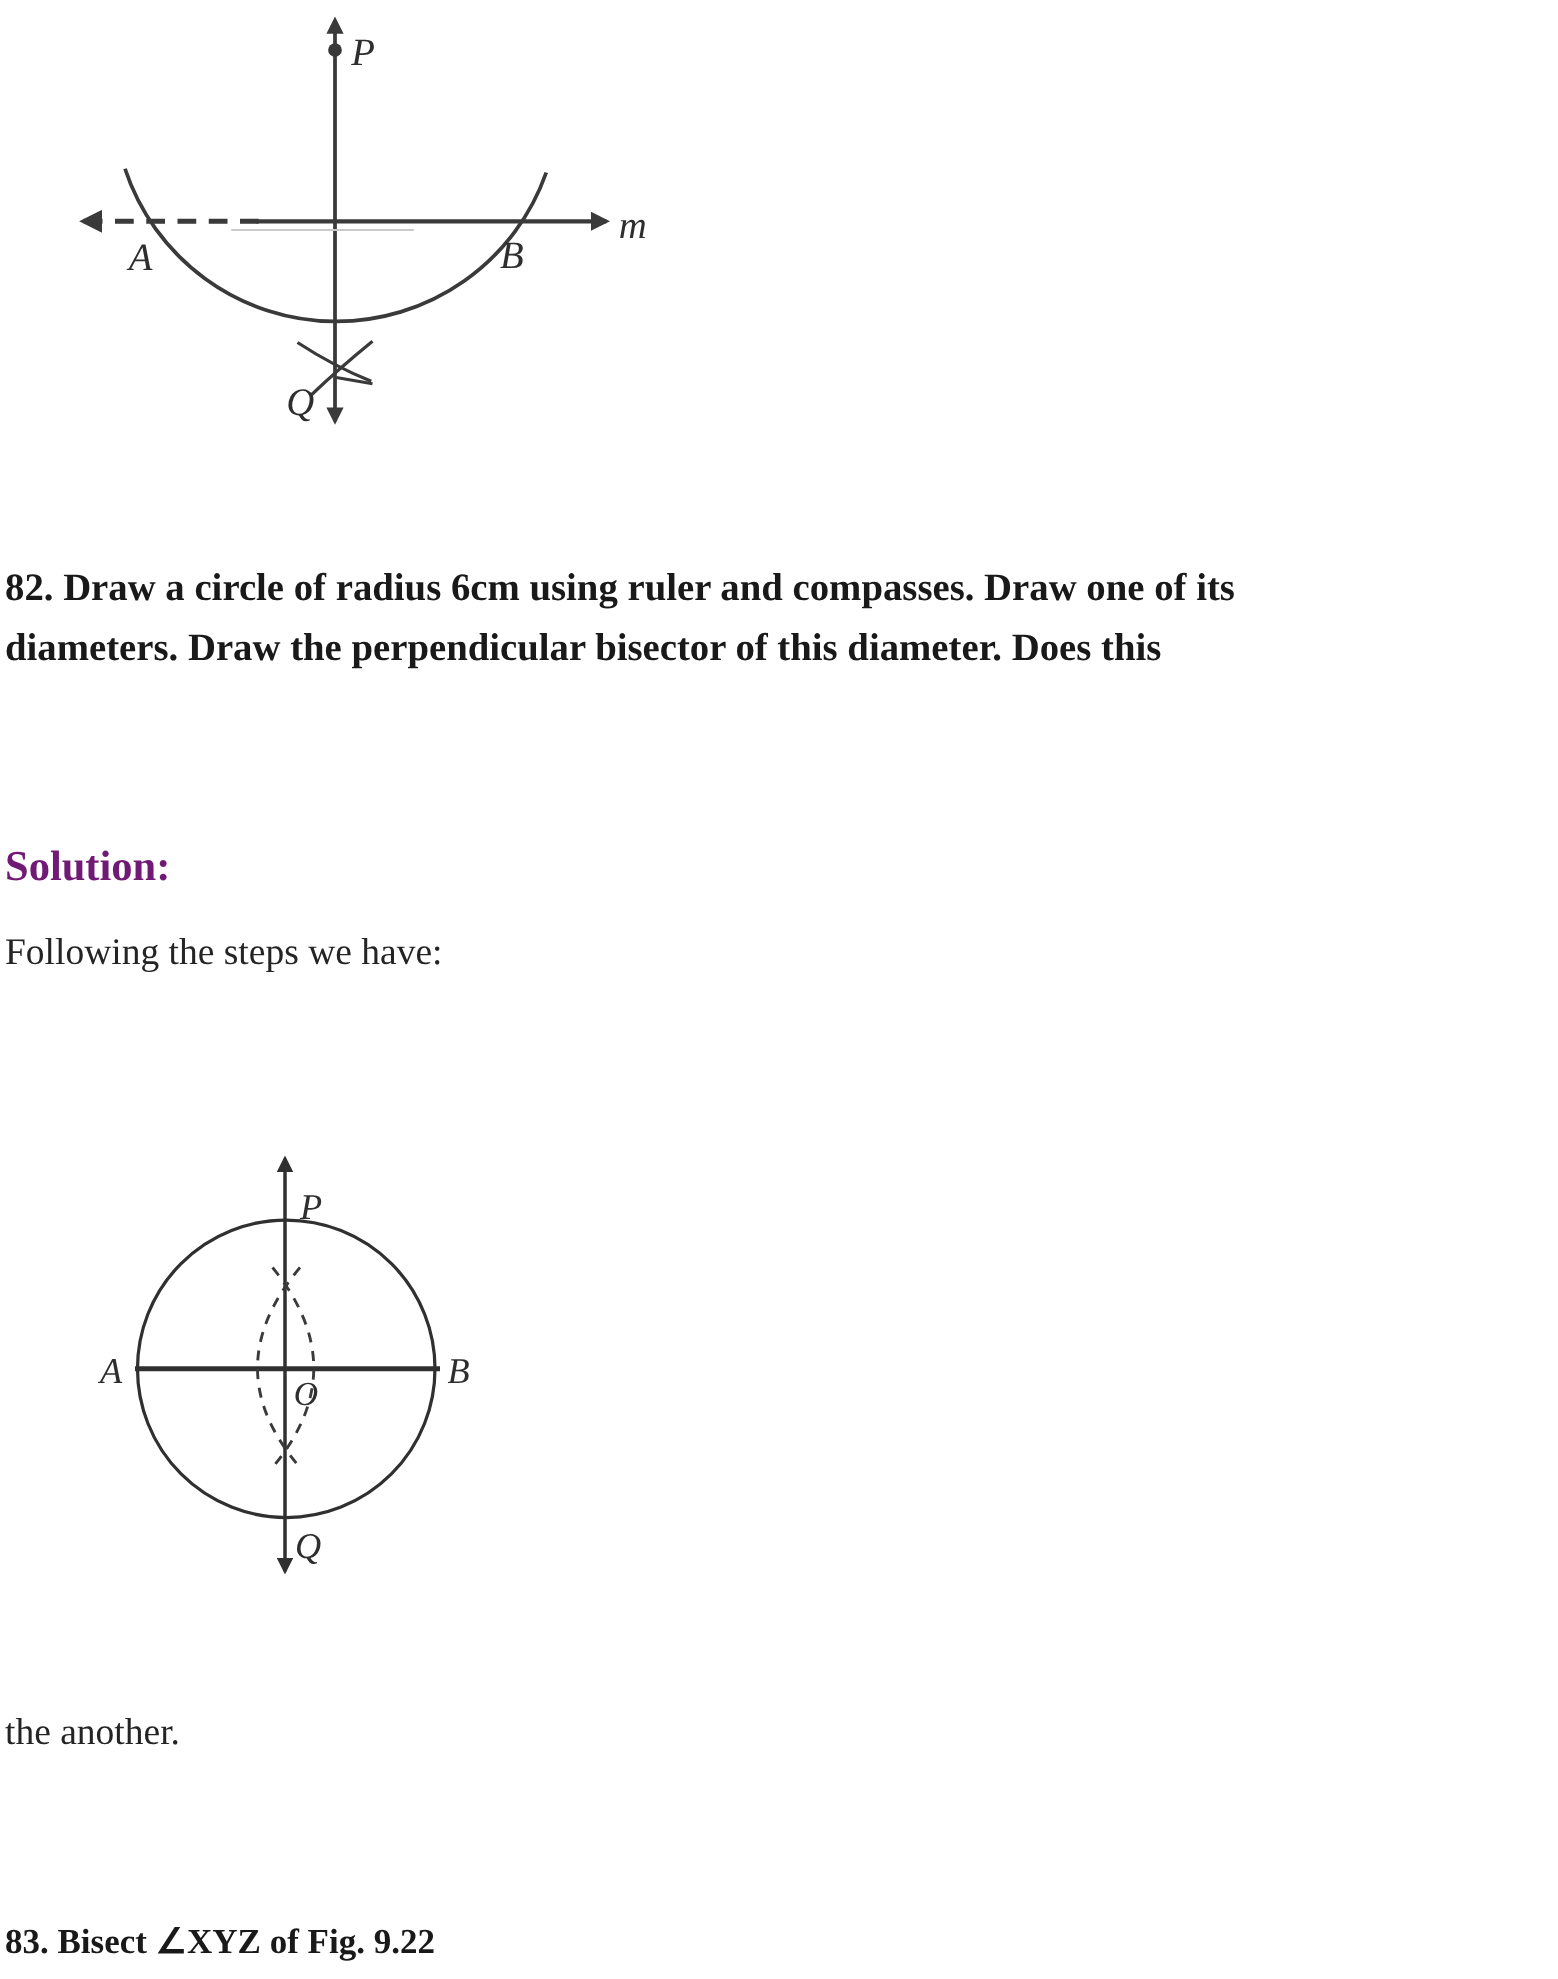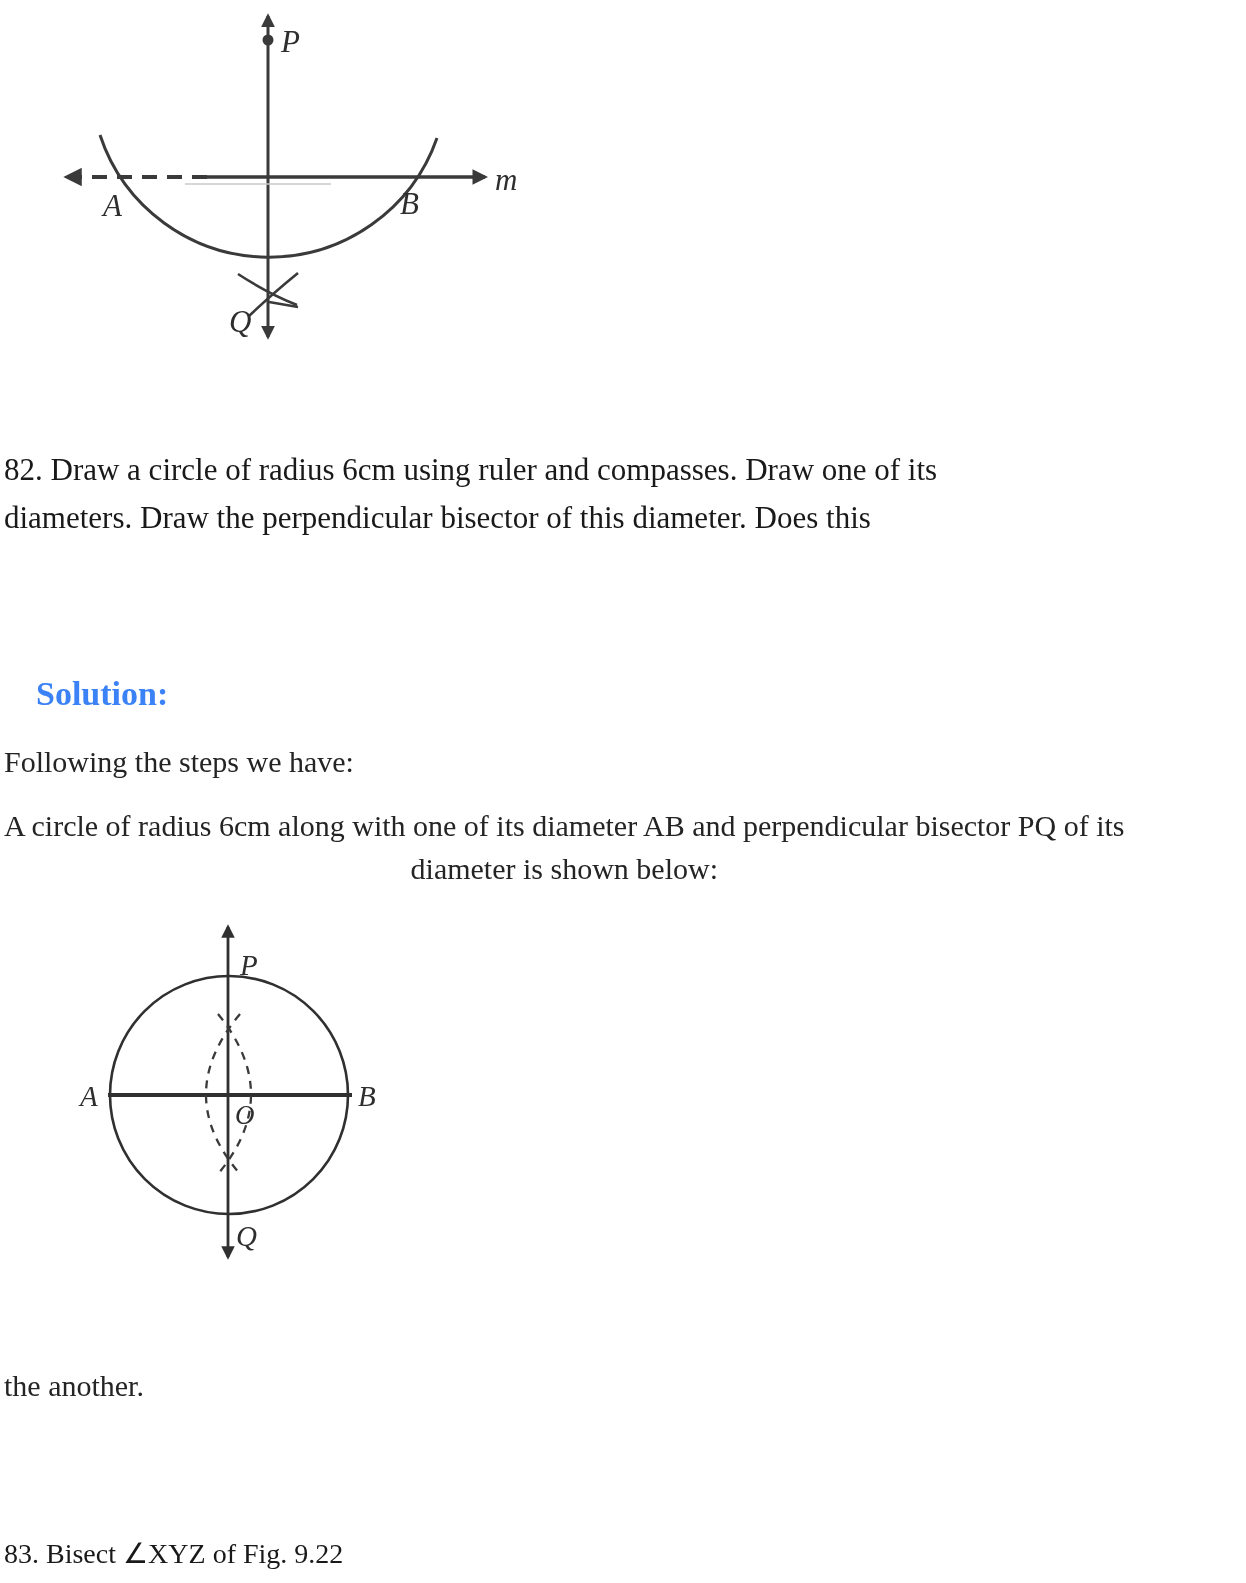--- a/index.html
+++ b/index.html
@@ -12,35 +12,34 @@
     font-family: "Liberation Serif", serif;
     color: #1f1f1f;
   }
   .fig { position: absolute; }
   .fig-top  { left: 55px; top: 3px;   width: 470px; height: 345px; }
   .fig-circ { left: 70px; top: 913px; width: 320px; height: 355px; }
 
   .q-heading {
     position: absolute;
     left: 4px;
-    font-weight: normal;
+    font-weight: bold;
     font-size: 31px;
     line-height: 48px;
     white-space: nowrap;
     color: #191919;
   }
   .sol-heading {
     position: absolute;
     left: 4px;
     font-weight: bold;
     font-size: 34px;
     line-height: 40px;
     white-space: nowrap;
-    color: #3b82f6;
-    margin-left: 32px;
+    color: #701a75;
   }
   .body-par {
     position: absolute;
     left: 4px;
     font-size: 30px;
     line-height: 43px;
     white-space: nowrap;
     color: #242424;
     text-align: center;
   }
@@ -90,24 +89,20 @@
 
   <div class="q-heading" style="top:446px">
     <div>82. Draw a circle of radius 6cm using ruler and compasses. Draw one of its</div>
     <div>diameters. Draw the perpendicular bisector of this diameter. Does this</div>
   </div>
 
   <div class="sol-heading" style="top:674px">Solution:</div>
 
   <div class="body-par" style="top:740px">Following the steps we have:</div>
 
-  <div class="body-par" style="top:804px">
-    <div>A circle of radius 6cm along with one of its diameter AB and perpendicular bisector PQ of its</div>
-    <div>diameter is shown below:</div>
-  </div>
 
   <svg class="fig fig-circ" viewBox="0 0 320 355">
     <defs>
       <marker id="arr2" viewBox="0 0 10 10" refX="8" refY="5" markerWidth="4.8" markerHeight="4.8" orient="auto-start-reverse">
         <path d="M0 0 L10 5 L0 10 z" fill="#303030"></path>
       </marker>
     </defs>
 
     <circle cx="159" cy="182" r="119" fill="none" stroke="#303030" stroke-width="2.6"></circle>
 

